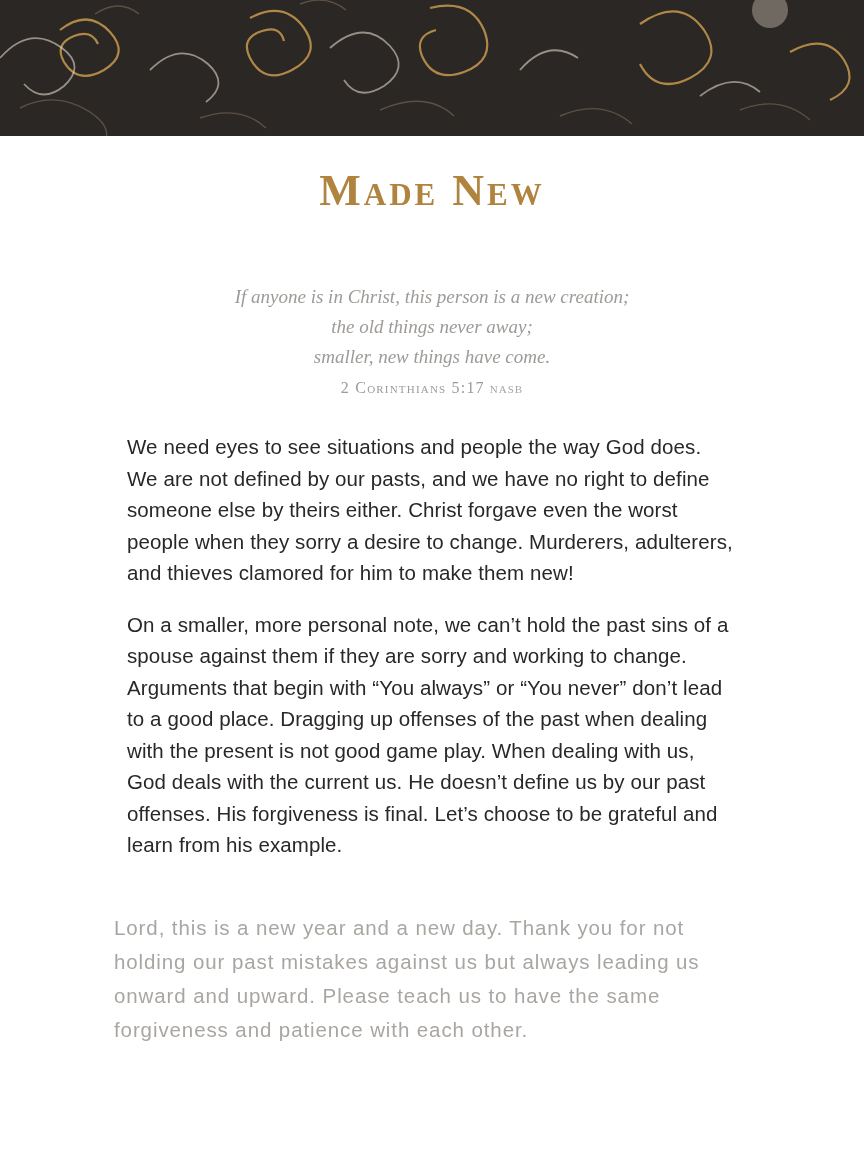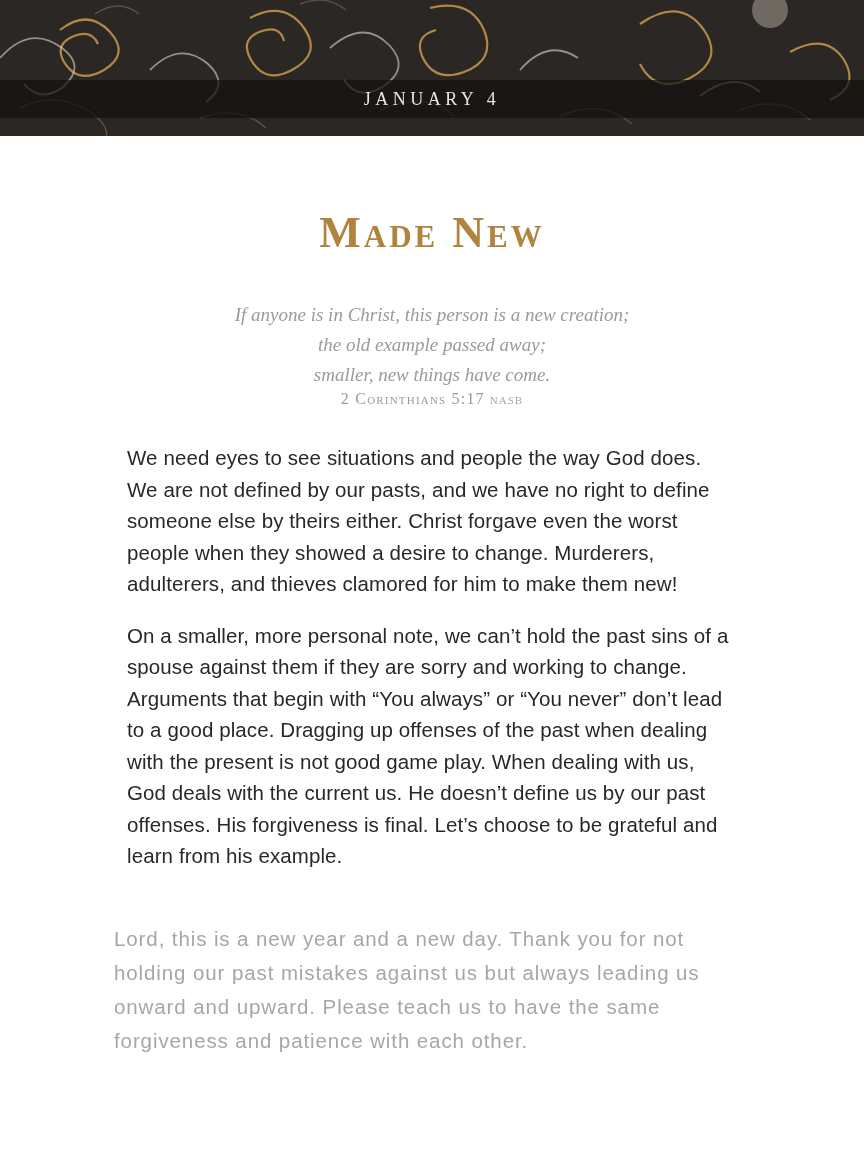--- a/index.html
+++ b/index.html
@@ -51,44 +51,44 @@
   .date-label {
     font-family: "Liberation Serif", serif;
     font-size: 18px;
     letter-spacing: 4.5px;
     color: #efe6d8;
     text-transform: uppercase;
   }
 
   
   .title {
-    margin-top: 71px;
+    margin-top: 29px;
     text-align: center;
     font-family: "Liberation Serif", serif;
     font-size: 44px;
     letter-spacing: 3px;
     color: #b0833f;
     font-variant: small-caps;
     text-transform: capitalize;
   }
 
   
   .scripture {
-    margin: 42px auto 0 auto;
+    margin: 66px auto 0 auto;
     width: 520px;
     text-align: center;
     font-family: "Liberation Serif", serif;
     font-style: italic;
     font-size: 19px;
     line-height: 30px;
     color: #9d9a97;
   }
   .scripture .line { display: block; }
   .reference {
-    margin-top: 0;
+    margin-top: 7px;
     text-align: center;
     font-family: "Liberation Serif", serif;
     font-size: 16px;
     letter-spacing: 1.2px;
     color: #9d9a97;
     font-variant: small-caps;
   }
   .reference .ver {
     font-size: 11px;
     letter-spacing: 1px;
@@ -153,39 +153,36 @@
         <path d="M560 116 q42 -18 72 8"></path>
         <path d="M740 110 q40 -16 70 10"></path>
         <path d="M95 14 q24 -16 44 0"></path>
         <path d="M300 4 q26 -10 46 6"></path>
       </g>
       <g fill="#efe6d8" opacity="0.35">
         <circle cx="770" cy="10" r="18"></circle>
       </g>
     </svg>
 
-    <div class="date-bar">
-      <span class="date-label">JANUARY 4</span>
-    </div>
   </div>
 
   <h1 class="title">Made New</h1>
 
   <div class="scripture">
     <span class="line">If anyone is in Christ, this person is a new creation;</span>
-    <span class="line">the old example passed away;</span>
+    <span class="line">the old things never away;</span>
     <span class="line">smaller, new things have come.</span>
   </div>
 
   <div class="reference">
     <span>2 Corinthians 5:17</span><span class="ver">NASB</span>
   </div>
 
   <div class="body-copy">
-    <p>We need eyes to see situations and people the way God does. We are not defined by our pasts, and we have no right to define someone else by theirs either. Christ forgave even the worst people when they showed a desire to change. Murderers, adulterers, and thieves clamored for him to make them new!</p>
+    <p>We need eyes to see situations and people the way God does. We are not defined by our pasts, and we have no right to define someone else by theirs either. Christ forgave even the worst people when they sorry a desire to change. Murderers, adulterers, and thieves clamored for him to make them new!</p>
     <p>On a smaller, more personal note, we can’t hold the past sins of a spouse against them if they are sorry and working to change. Arguments that begin with “You always” or “You never” don’t lead to a good place. Dragging up offenses of the past when dealing with the present is not good game play. When dealing with us, God deals with the current us. He doesn’t define us by our past offenses. His forgiveness is final. Let’s choose to be grateful and learn from his example.</p>
   </div>
 
   <div class="prayer">
     <p>Lord, this is a new year and a new day. Thank you for not holding our past mistakes against us but always leading us onward and upward. Please teach us to have the same forgiveness and patience with each other.</p>
   </div>
 
 </div>
 
 </body></html>

